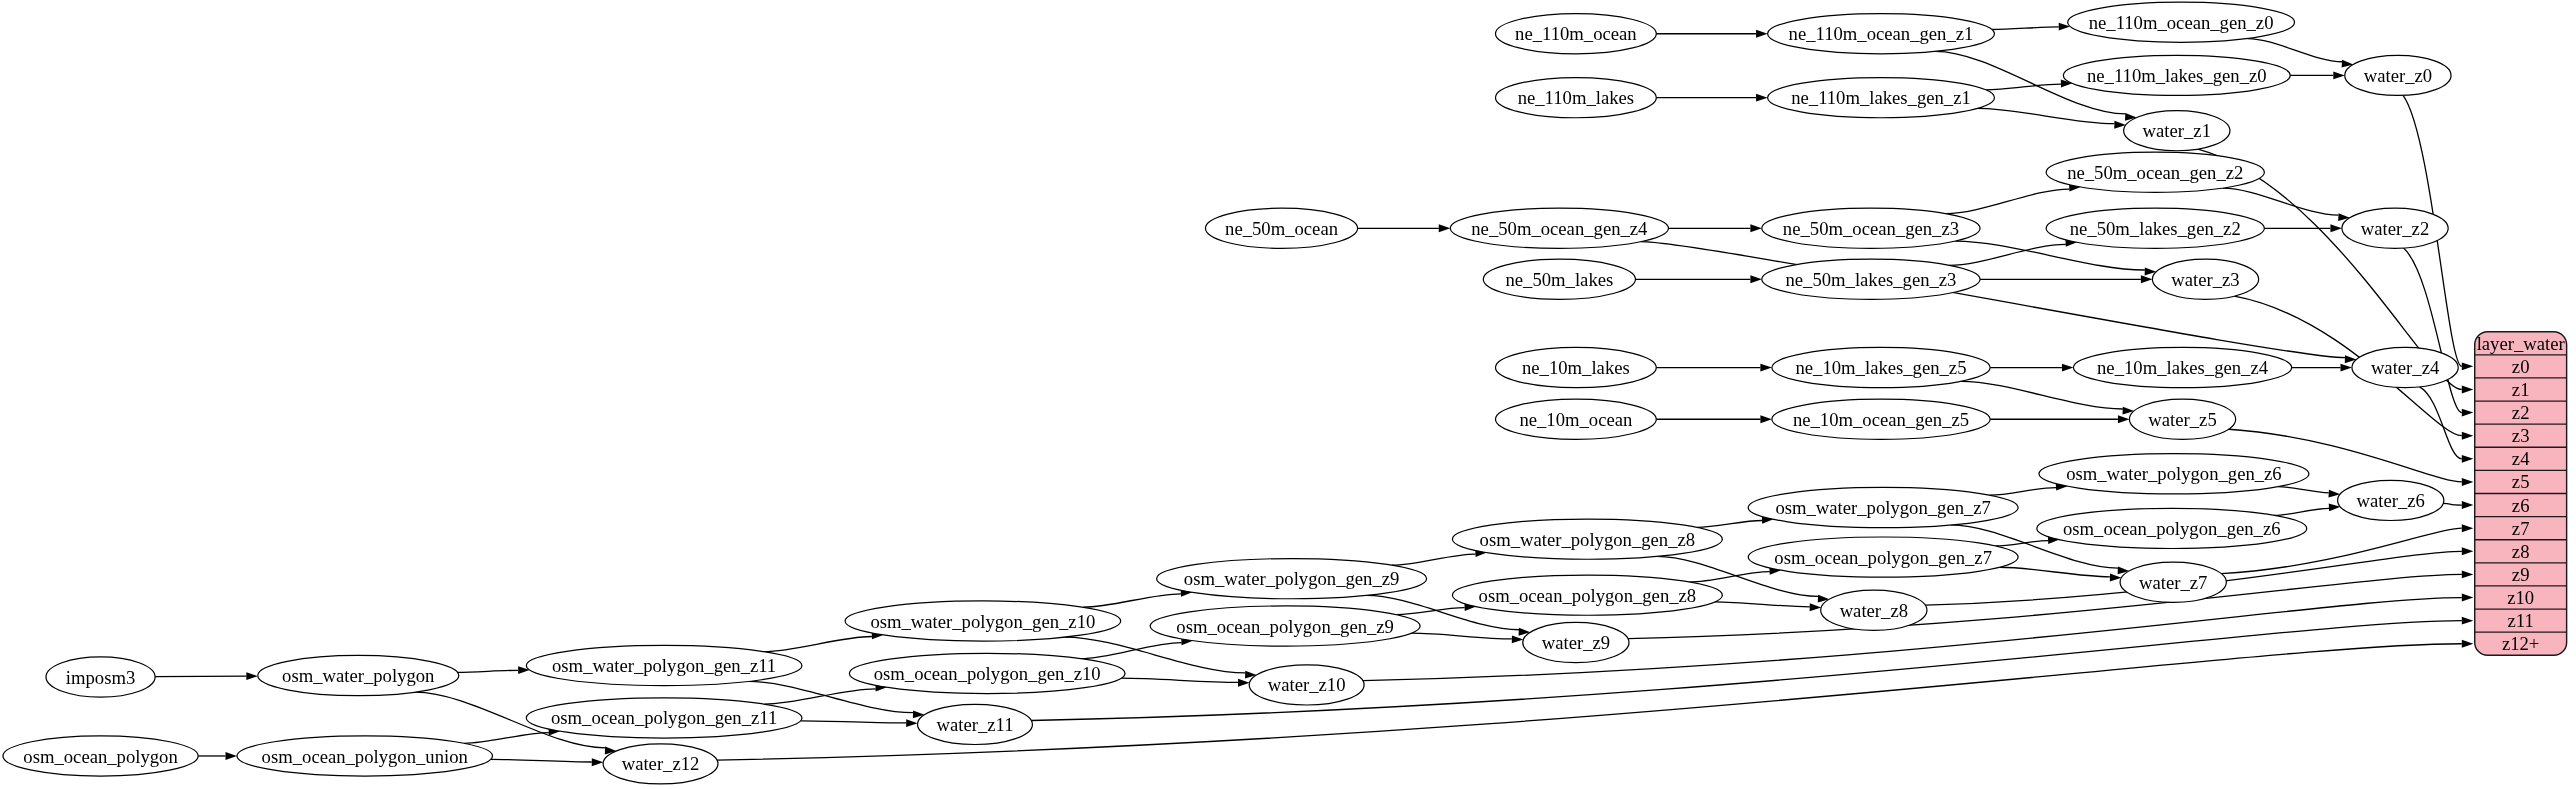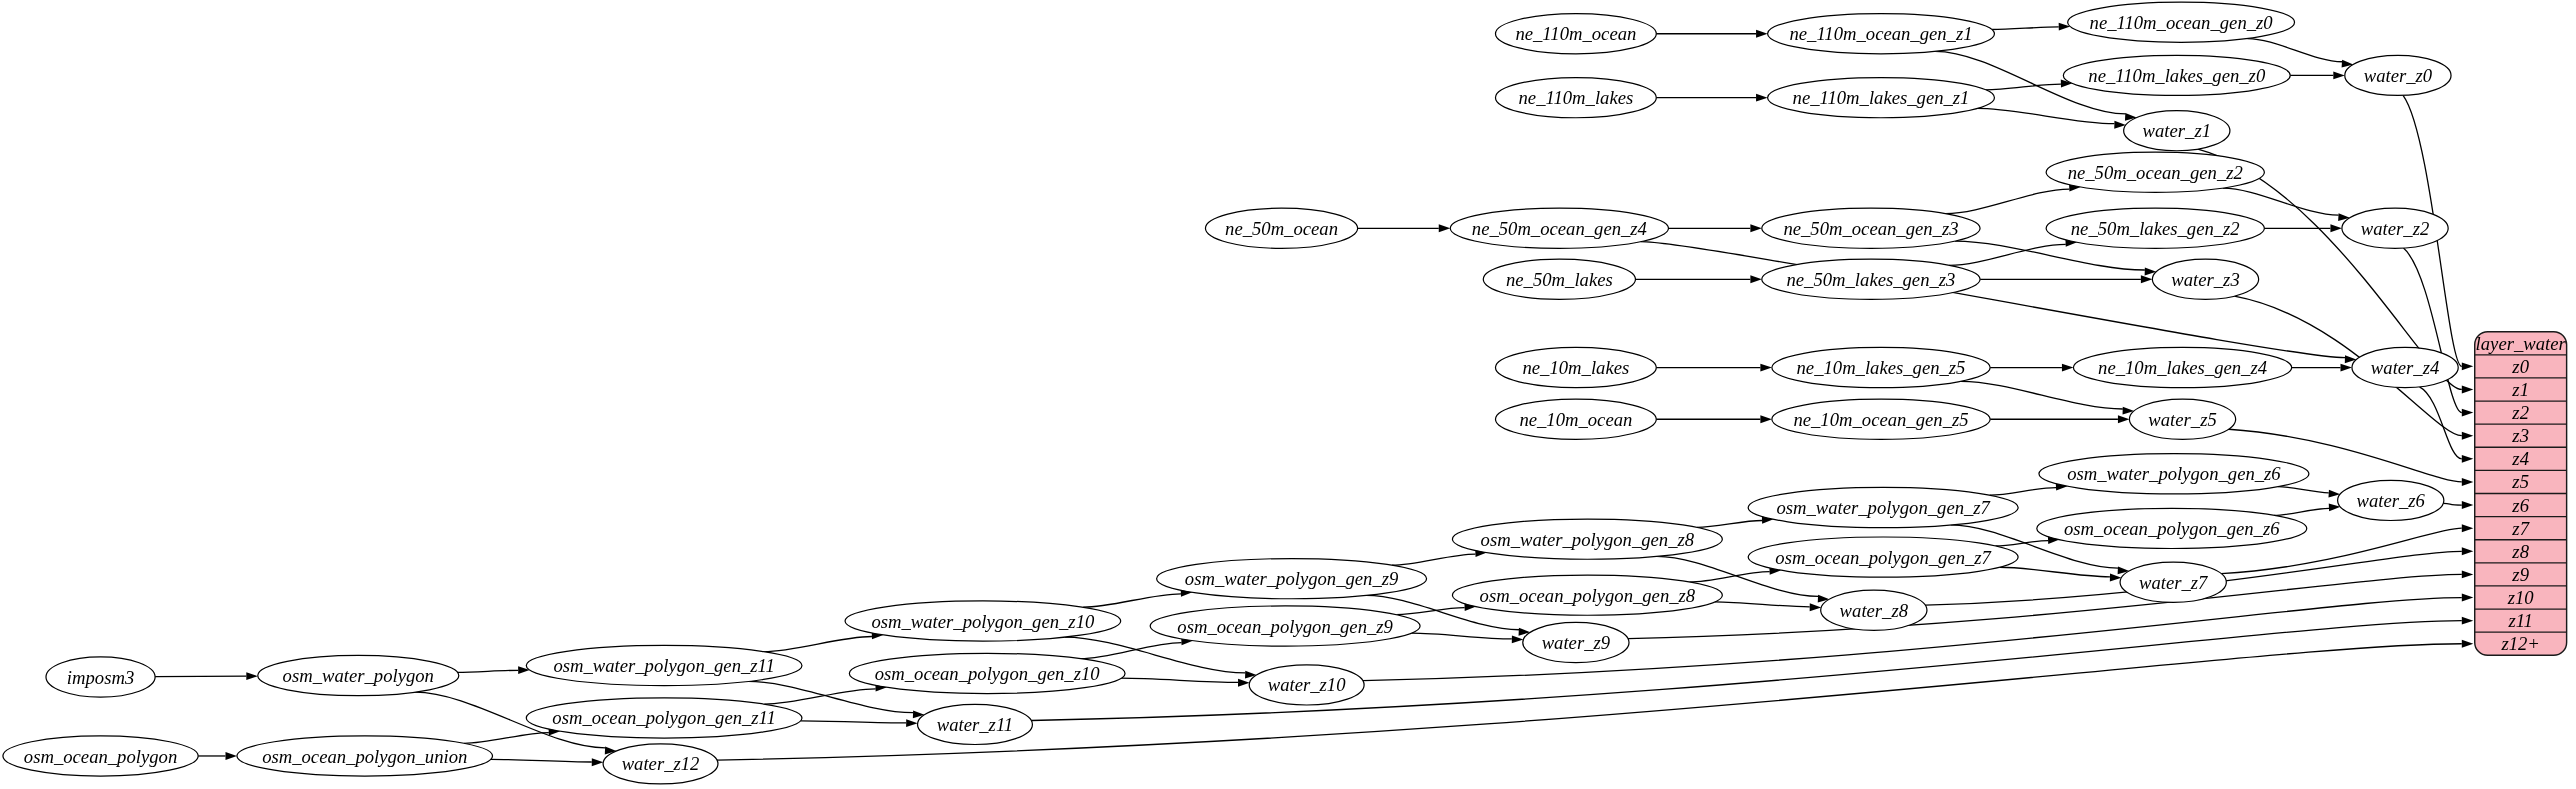--- a/index.html
+++ b/index.html
@@ -9,21 +9,20 @@
     width: 2576px;
     height: 789px;
     overflow: hidden;
     font-family: "Liberation Serif", "DejaVu Serif", serif;
   }
   #canvas-wrap {
     position: relative;
     width: 2568px;
     height: 789px;
     background: #ffffff;
-    font-style: italic;
   }
   svg { display: block; }
   text {
     font-family: "Liberation Serif", "DejaVu Serif", serif;
     fill: #000000;
   }
   .node-label { font-size: 26px; }
   .record-label { font-size: 26px; }
 </style>
 </head>

